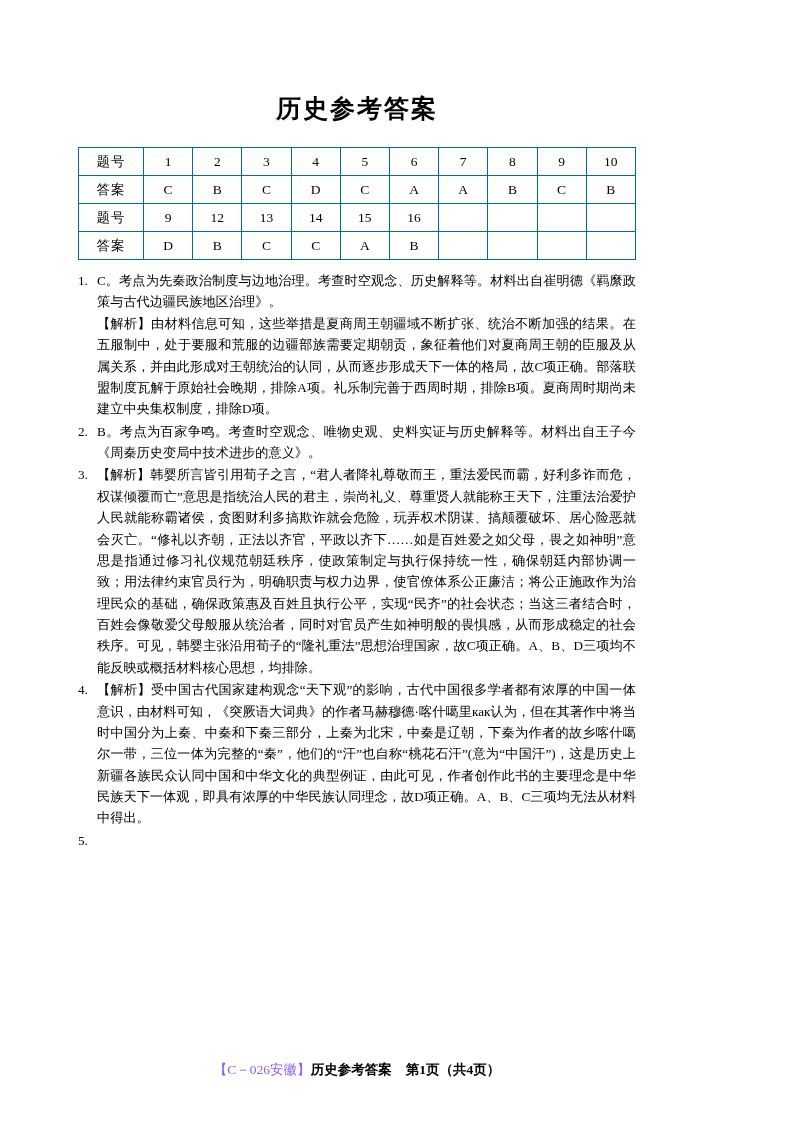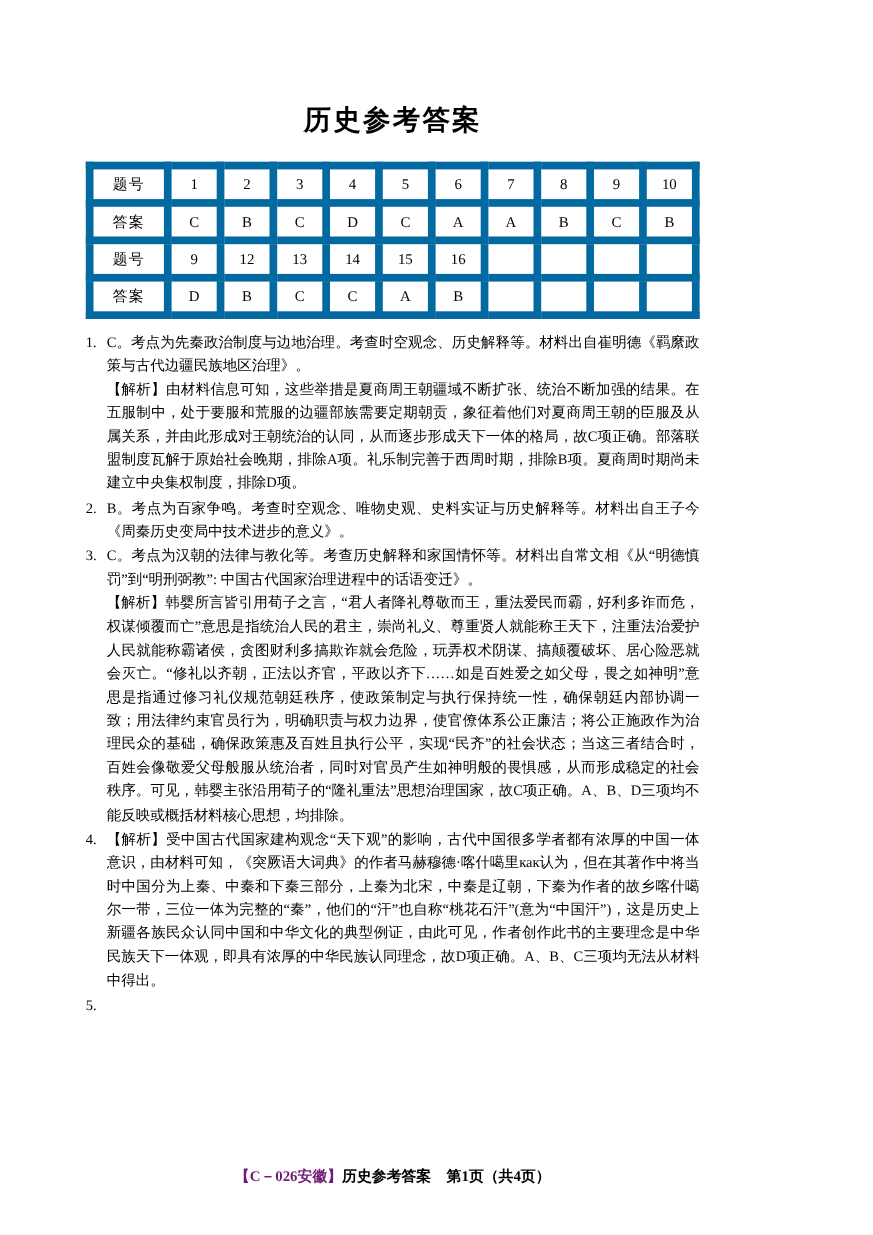--- a/index.html
+++ b/index.html
@@ -29,21 +29,21 @@
     margin: 0 0 22px 0;
     font-family: "Liberation Serif", "DejaVu Serif", serif;
   }
   table.answer-table {
     border-collapse: collapse;
     width: 100%;
     table-layout: fixed;
     margin-bottom: 10px;
   }
   table.answer-table td {
-    border: 7px solid #0369a1;
+    border: 1px solid #0369a1;
     height: 25px;
     text-align: center;
     vertical-align: middle;
     font-size: 13.5px;
     font-family: "Liberation Serif", "DejaVu Serif", serif;
   }
   table.answer-table td.label {
     width: 62px;
     letter-spacing: 1px;
   }
@@ -73,22 +73,22 @@
     position: absolute;
     left: 0;
     right: 0;
     bottom: 44px;
     text-align: center;
     font-size: 13.5px;
     font-weight: bold;
     font-family: "Liberation Serif", "DejaVu Serif", serif;
   }
   .footer .code {
-    color: #701a75;
-    font-weight: bold;
+    color: #8b5cf6;
+    font-weight: normal;
   }
   .footer .sep {
     display: inline-block;
     width: 14px;
   }
 </style>
 </head>
 <body>
 
 <div class="page">
@@ -165,21 +165,20 @@
     <div class="item">
       <div class="item-main">
         <span class="item-num">2.</span>
         <span>B。考点为百家争鸣。考查时空观念、唯物史观、史料实证与历史解释等。材料出自王子今《周秦历史变局中技术进步的意义》。</span>
       </div>
     </div>
 
     <div class="item">
       <div class="item-main">
         <span class="item-num">3.</span>
-        <span>C。考点为汉朝的法律与教化等。考查历史解释和家国情怀等。材料出自常文相《从“明德慎罚”到“明刑弼教”: 中国古代国家治理进程中的话语变迁》。</span>
       </div>
       <div class="analysis">【解析】韩婴所言皆引用荀子之言，“君人者降礼尊敬而王，重法爱民而霸，好利多诈而危，权谋倾覆而亡”意思是指统治人民的君主，崇尚礼义、尊重贤人就能称王天下，注重法治爱护人民就能称霸诸侯，贪图财利多搞欺诈就会危险，玩弄权术阴谋、搞颠覆破坏、居心险恶就会灭亡。“修礼以齐朝，正法以齐官，平政以齐下……如是百姓爱之如父母，畏之如神明”意思是指通过修习礼仪规范朝廷秩序，使政策制定与执行保持统一性，确保朝廷内部协调一致；用法律约束官员行为，明确职责与权力边界，使官僚体系公正廉洁；将公正施政作为治理民众的基础，确保政策惠及百姓且执行公平，实现“民齐”的社会状态；当这三者结合时，百姓会像敬爱父母般服从统治者，同时对官员产生如神明般的畏惧感，从而形成稳定的社会秩序。可见，韩婴主张沿用荀子的“隆礼重法”思想治理国家，故C项正确。A、B、D三项均不能反映或概括材料核心思想，均排除。</div>
     </div>
 
     <div class="item">
       <div class="item-main">
         <span class="item-num">4.</span>
       </div>
       <div class="analysis">【解析】受中国古代国家建构观念“天下观”的影响，古代中国很多学者都有浓厚的中国一体意识，由材料可知，《突厥语大词典》的作者马赫穆德·喀什噶里как认为，但在其著作中将当时中国分为上秦、中秦和下秦三部分，上秦为北宋，中秦是辽朝，下秦为作者的故乡喀什噶尔一带，三位一体为完整的“秦”，他们的“汗”也自称“桃花石汗”(意为“中国汗”)，这是历史上新疆各族民众认同中国和中华文化的典型例证，由此可见，作者创作此书的主要理念是中华民族天下一体观，即具有浓厚的中华民族认同理念，故D项正确。A、B、C三项均无法从材料中得出。</div>
     </div>

